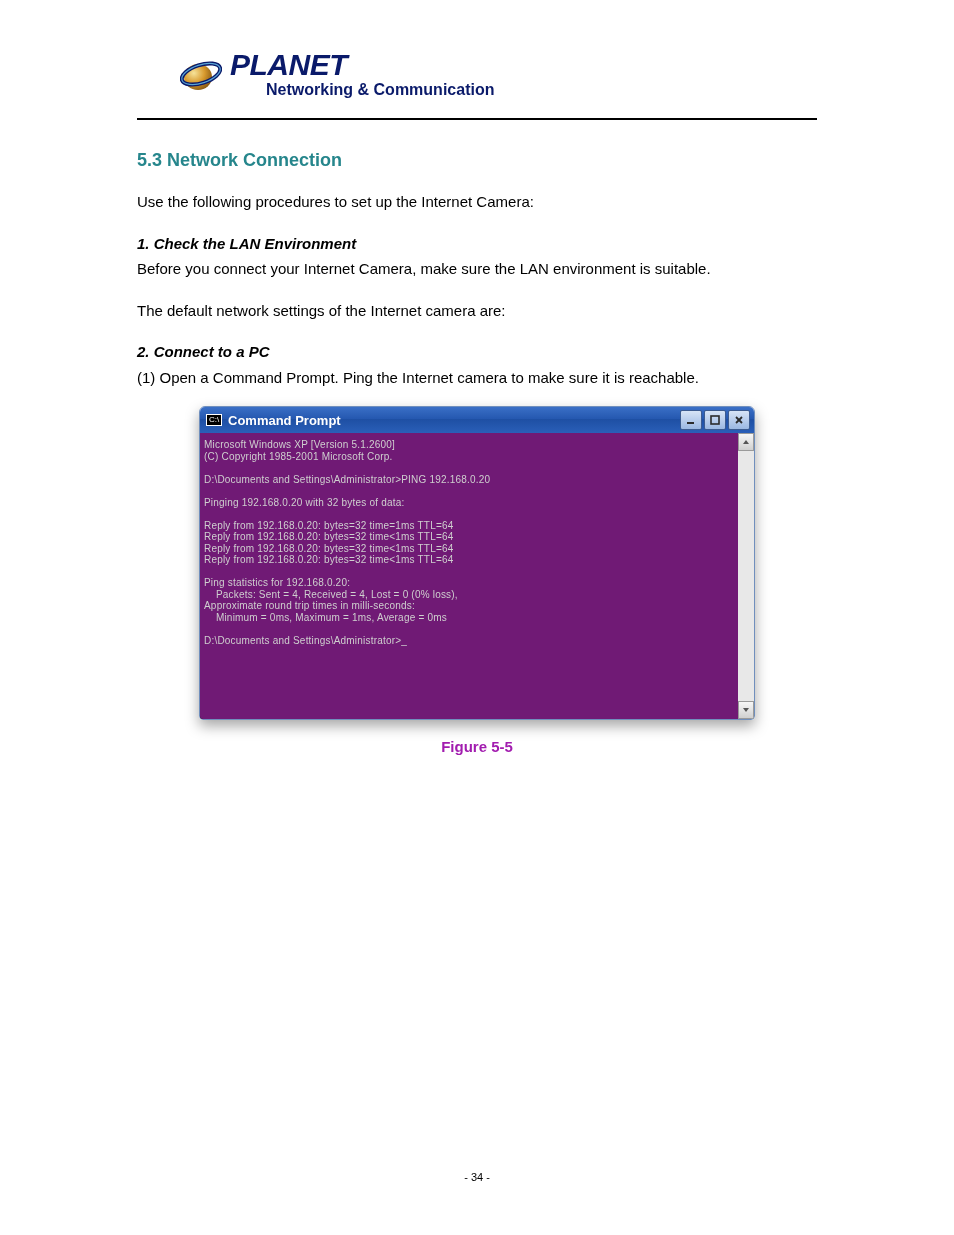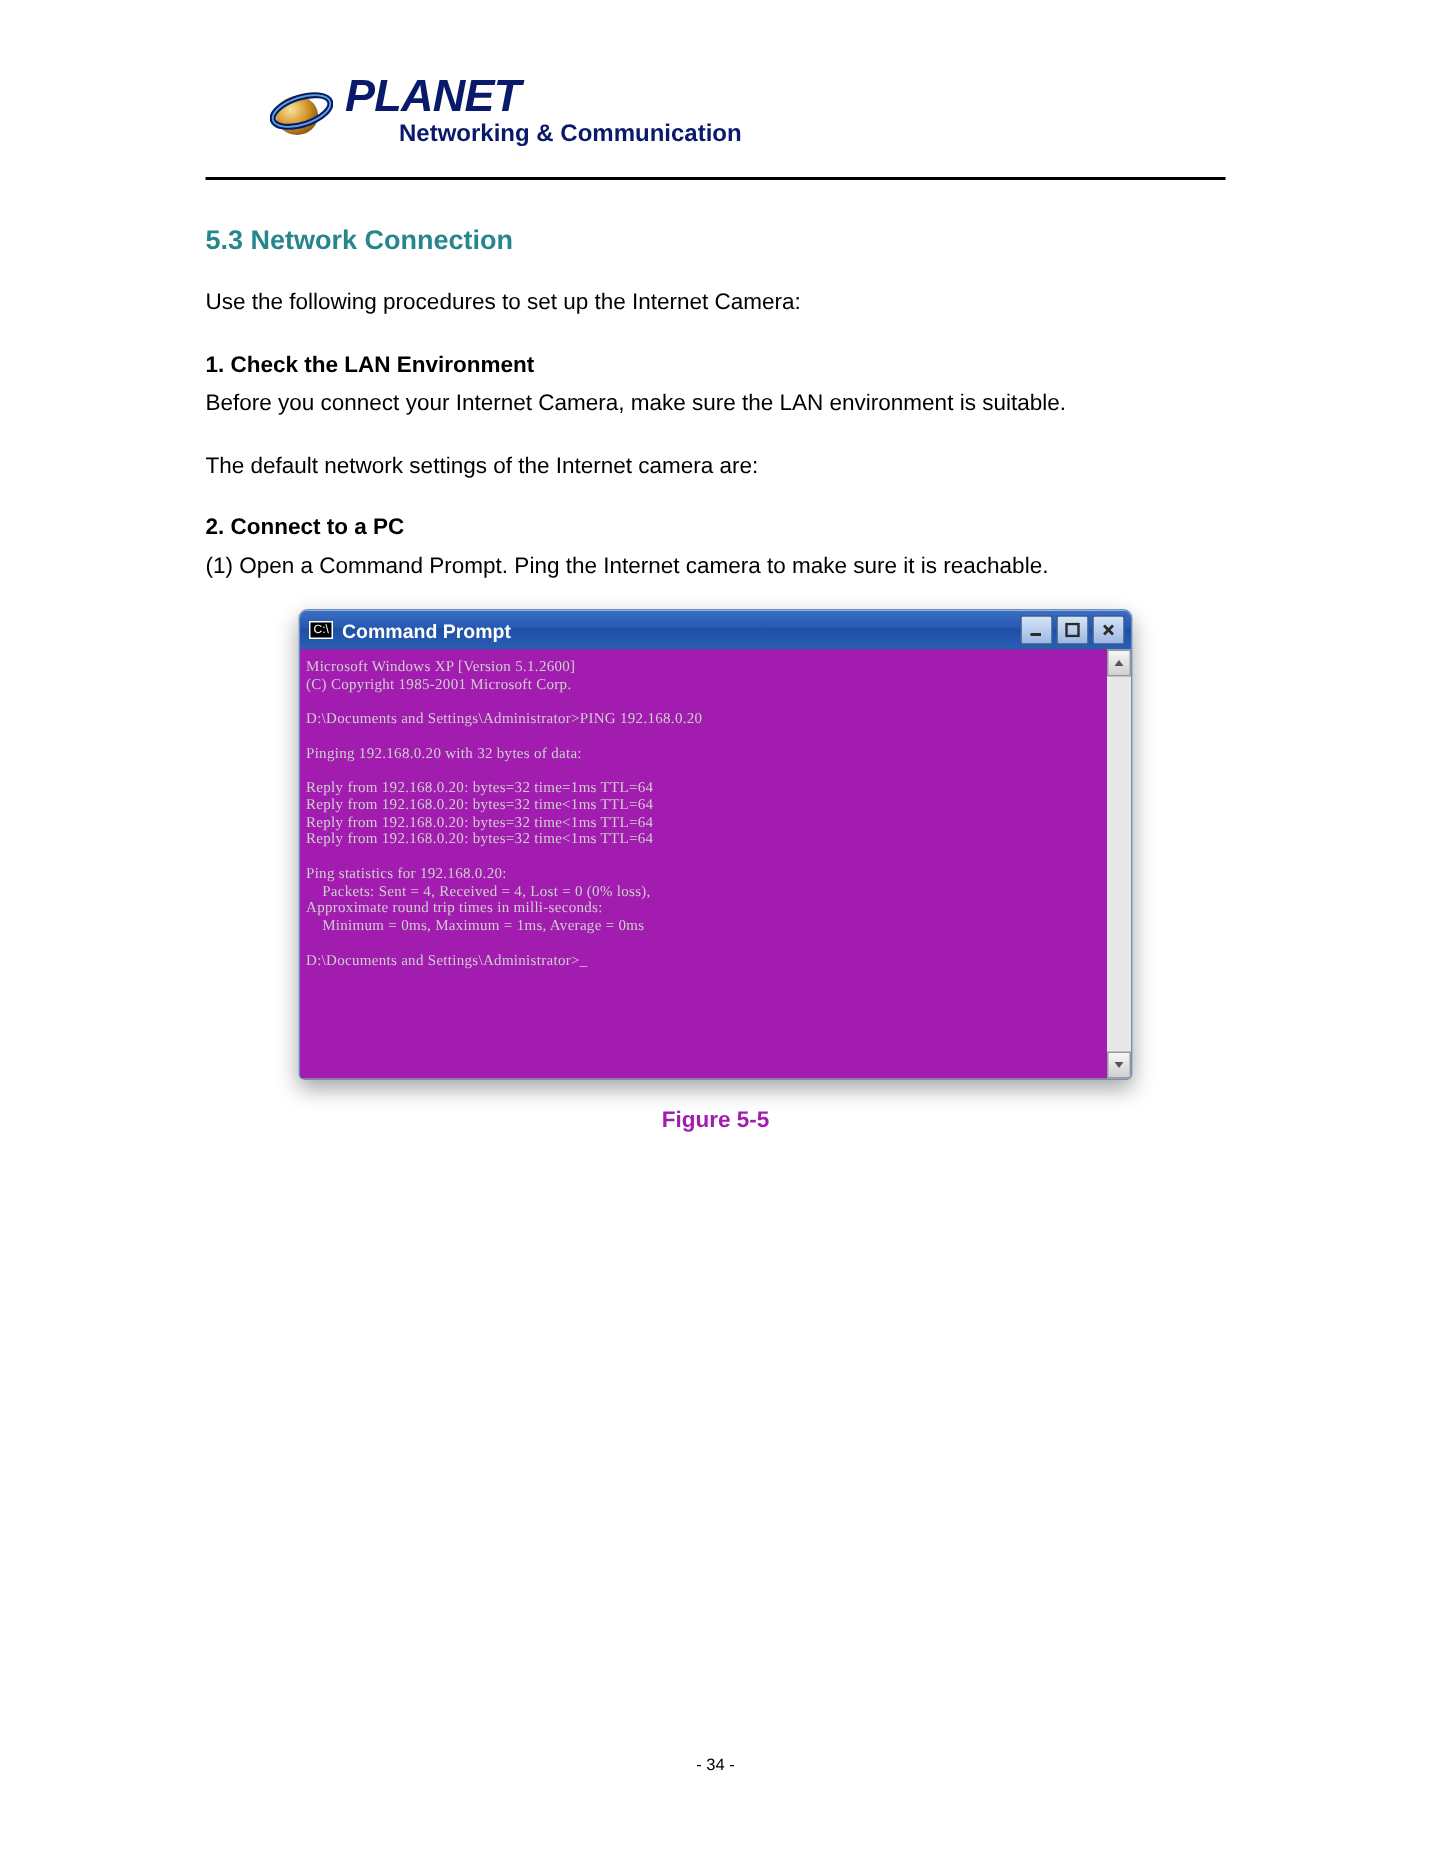--- a/index.html
+++ b/index.html
@@ -70,21 +70,21 @@
   }
   .list {
     margin: 10px 0 24px 0;
     padding-left: 60px;
   }
   .list li {
     margin: 4px 0;
     line-height: 1.8;
     font-size: 15px;
   }
-  .bold { font-weight: bold; }
+  .bold { font-weight: bold; font-style: italic; }
 
   
   .cmd-wrap {
     width: 554px;
     margin: 0 auto 10px auto;
     box-shadow: 0 6px 14px rgba(0,0,0,0.35);
     border-radius: 6px 6px 4px 4px;
     overflow: hidden;
     border: 1px solid #708fbd;
   }
@@ -129,23 +129,23 @@
     align-items: center;
     justify-content: center;
   }
   .cmd-btn svg { display:block; }
   .cmd-body-wrap {
     display: flex;
     background: #000;
   }
   .cmd-body {
     flex: 1 1 auto;
-    background: #a21caf;
+    background: #701a75;
     color: #cfcfcf;
-    font-family: Liberation Serif, serif;
+    font-family: Liberation Sans, sans-serif;
     font-size: 10px;
     line-height: 1.15;
     padding: 6px 19px 40px 4px;
     min-height: 240px;
     white-space: pre;
     letter-spacing: 0.2px;
   }
   .cmd-scroll {
     width: 16px;
     background: #e8e8e8;

